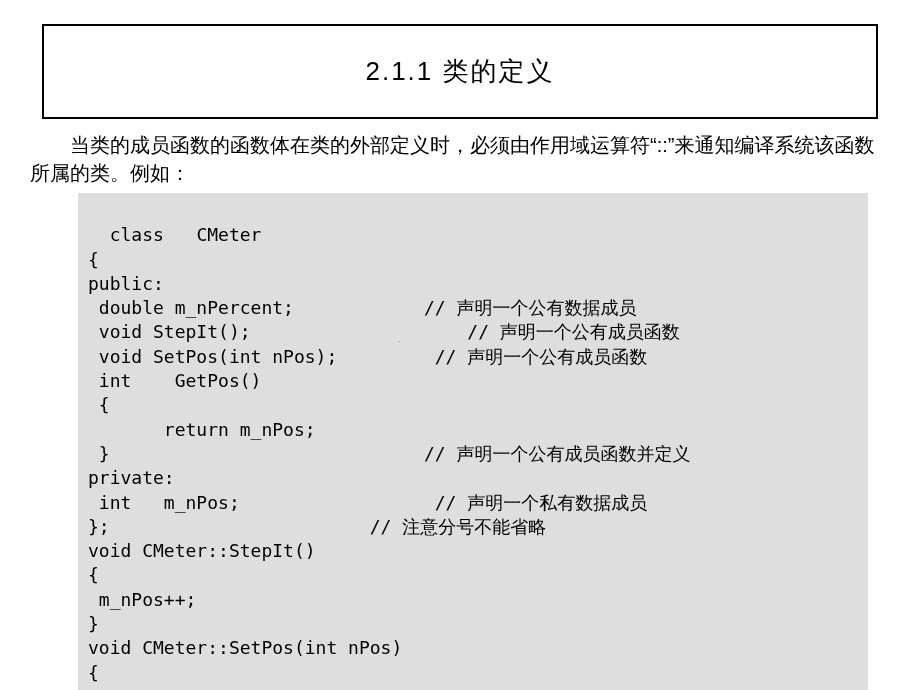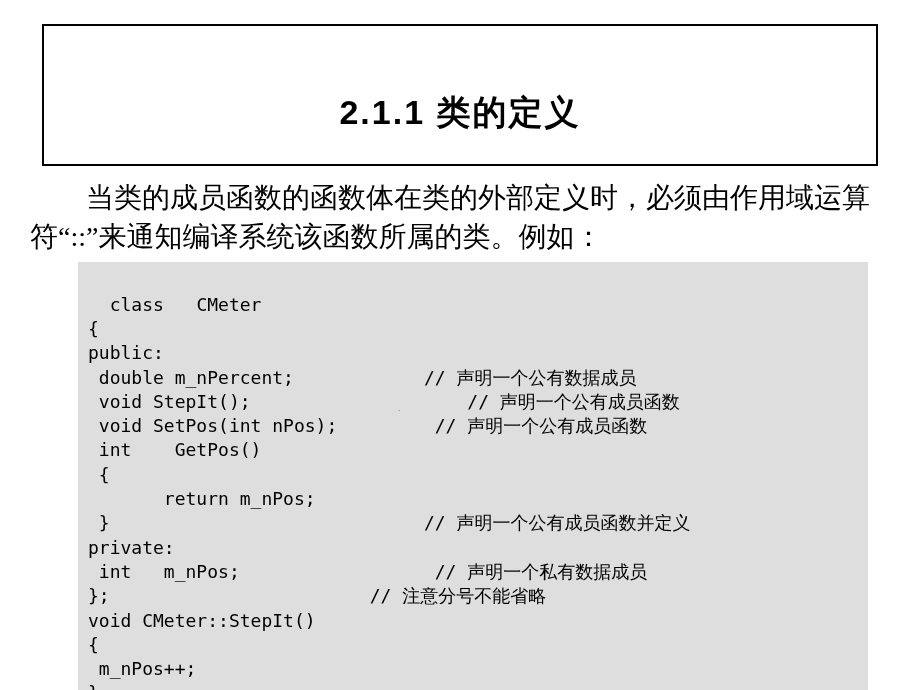--- a/index.html
+++ b/index.html
@@ -14,32 +14,31 @@
       font-family: "SimSun", "宋体", serif;
       overflow: hidden;
     }
     .title-box {
       margin: 24px 42px 12px 42px;
       border: 2px solid #000;
       padding: 28px 0;
       text-align: center;
     }
     .title-text {
-      font-size: 34px;
-      font-weight: bold;
+      font-size: 26px;
+      font-weight: normal;
       font-family: "SimHei", "黑体", sans-serif;
       letter-spacing: 2px;
-      margin-top: 36px;
     }
     .intro {
       margin: 6px 30px 6px 30px;
-      font-size: 28px;
+      font-size: 20px;
       line-height: 1.4;
       text-indent: 2em;
-      font-family: Liberation Serif, serif;
+      font-family: Liberation Sans, sans-serif;
     }
     .code-block {
       margin: 2px 52px 18px 78px;
       background: #dedede;
       padding: 6px 10px 6px 10px;
       font-family: "SimSun", "宋体", monospace;
       font-size: 18px;
       line-height: 1.35;
       white-space: pre;
       color: #000;

